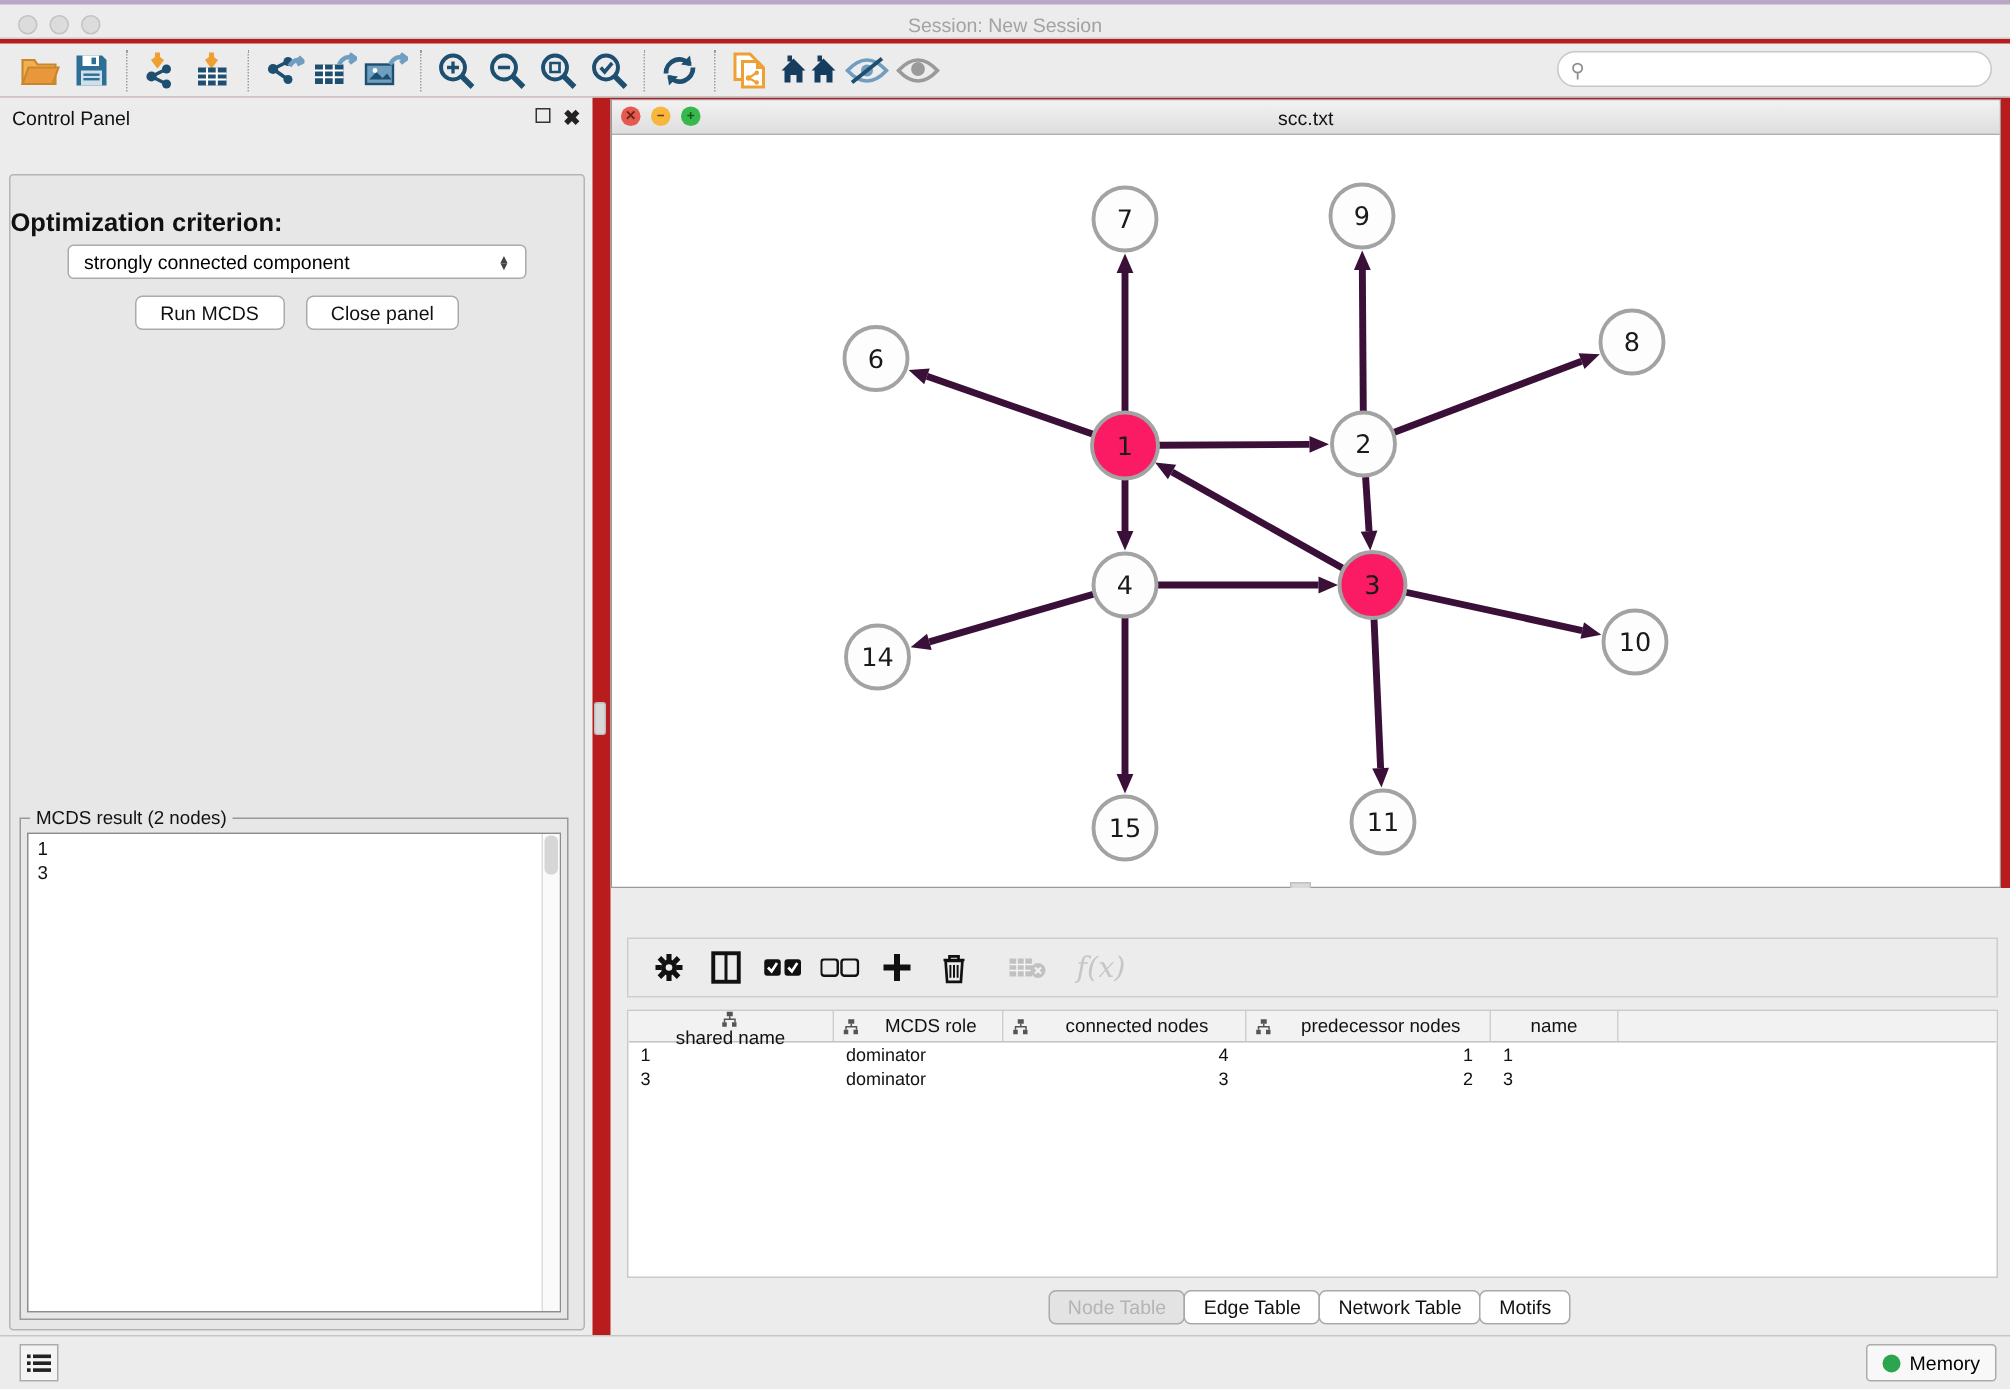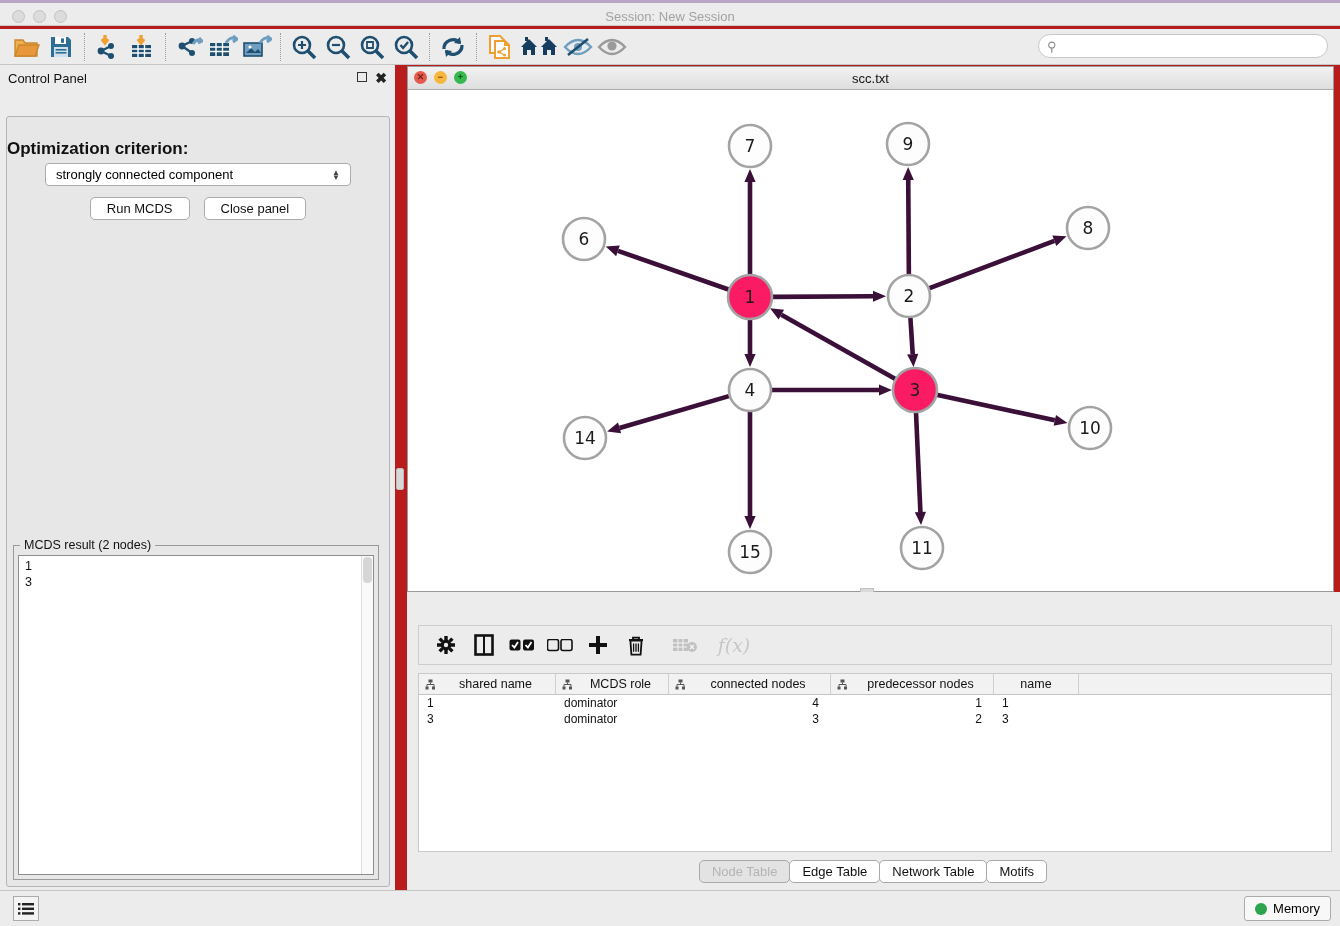--- a/index.html
+++ b/index.html
@@ -420,21 +420,21 @@
             <circle cx="20" cy="10" r="5" fill="#8f8f8f"></circle>
             <path d="M18 8 l4 4 M22 8 l-4 4" stroke="#fff" stroke-width="1.4"></path>
           </svg>
       </div>
       <div class="tpt-btn disabled">
         <span class="fx">f(x)</span>
       </div>
     </div>
     <div class="tp-table">
       <div class="thead" id="table-head">
-          <div class="th" style="width: 137px;">
+          <div class="th" style="width: 137px; flex-direction: column;">
             <span class="hicon">
               <svg width="11" height="11" viewBox="0 0 11 11">
                 <rect x="3.5" y="0.5" width="4" height="3" fill="#555"></rect>
                 <rect x="0.5" y="7.5" width="3" height="3" fill="#555"></rect>
                 <rect x="7" y="7.5" width="3" height="3" fill="#555"></rect>
                 <path d="M5.5 3.5 v2 M2 7.5 v-2 h7 v2" stroke="#555" fill="none"></path>
               </svg>
             </span>
             <span class="hlabel">shared name</span>
           </div>

